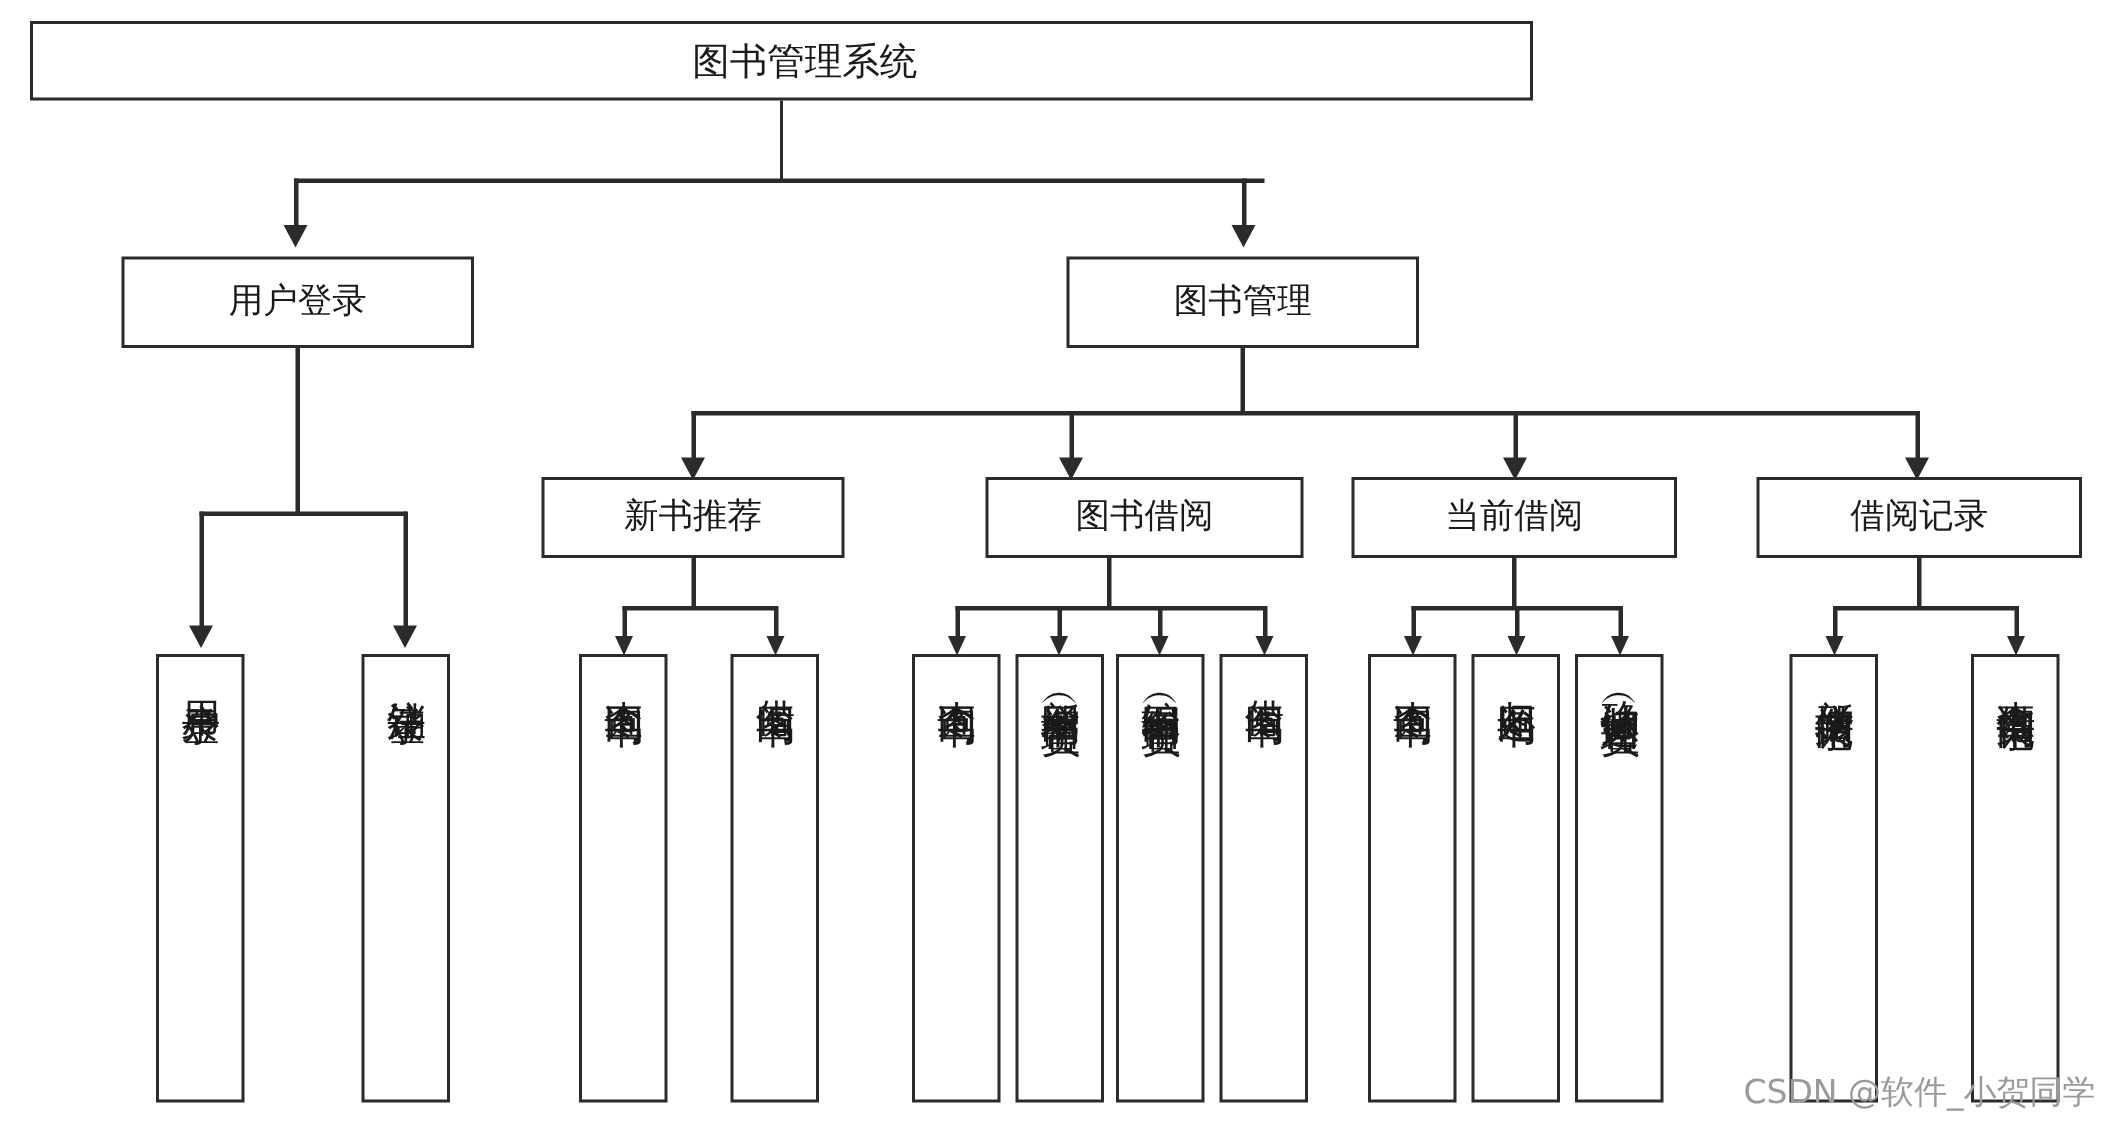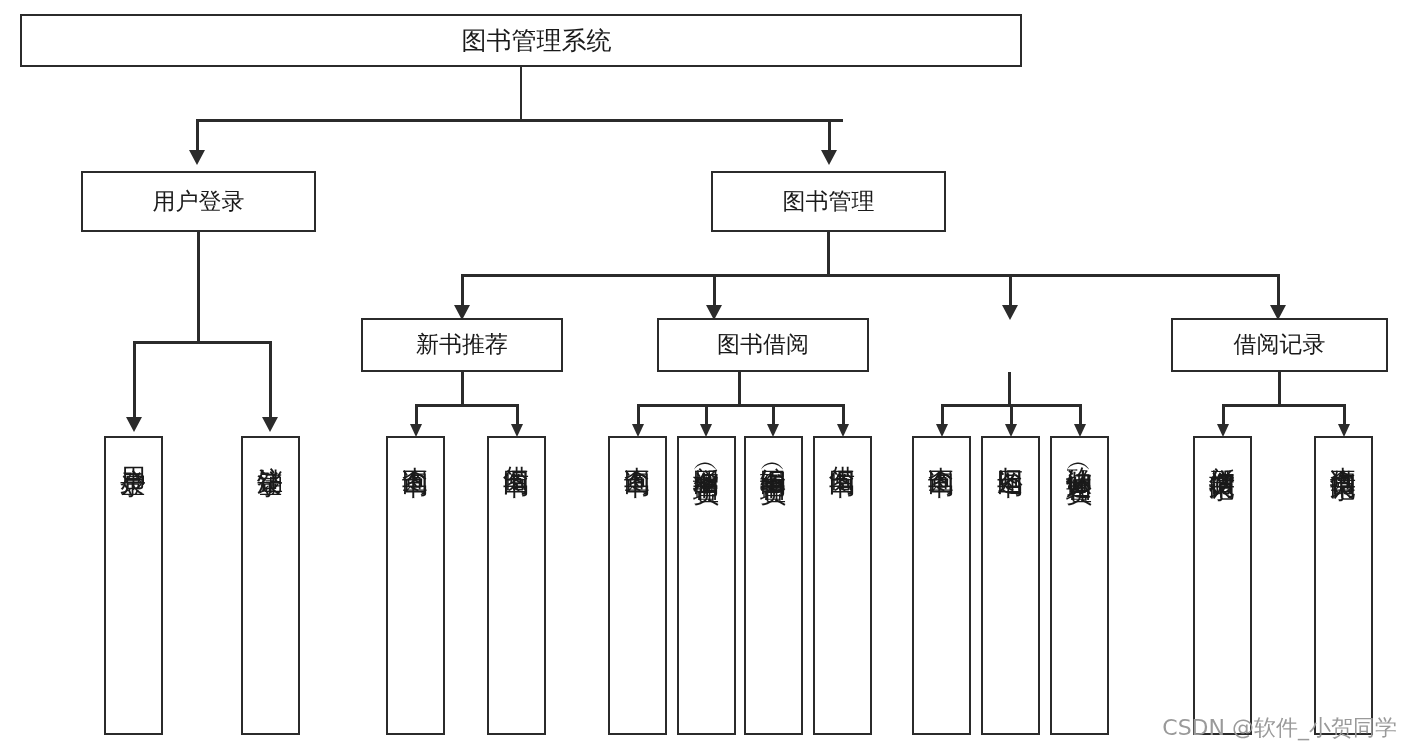--- a/index.html
+++ b/index.html
@@ -128,20 +128,23 @@
   <div class="arrow" style="left:1002px; top:305px;"></div>
   <div class="ln v" style="left:1277px; top:274px; height:33px;"></div>
   <div class="arrow" style="left:1270px; top:305px;"></div>
 
   <div class="node mid" style="left:361px; top:318px; width:202px; height:54px;">
     <span class="label">新书推荐</span>
   </div>
   <div class="node mid" style="left:657px; top:318px; width:212px; height:54px;">
     <span class="label">图书借阅</span>
   </div>
+  <div class="node mid" style="left:901px; top:318px; width:217px; height:54px;">
+    <span class="label">当前借阅</span>
+  </div>
   <div class="node mid" style="left:1171px; top:318px; width:217px; height:54px;">
     <span class="label">借阅记录</span>
   </div>
 
   <div class="ln v" style="left:461px; top:372px; height:34px;"></div>
   <div class="ln h" style="left:415px; top:404px; width:102px;"></div>
   <div class="ln v" style="left:415px; top:404px; height:22px;"></div>
   <div class="arrow slim" style="left:410px; top:424px;"></div>
   <div class="ln v" style="left:516px; top:404px; height:22px;"></div>
   <div class="arrow slim" style="left:511px; top:424px;"></div>

